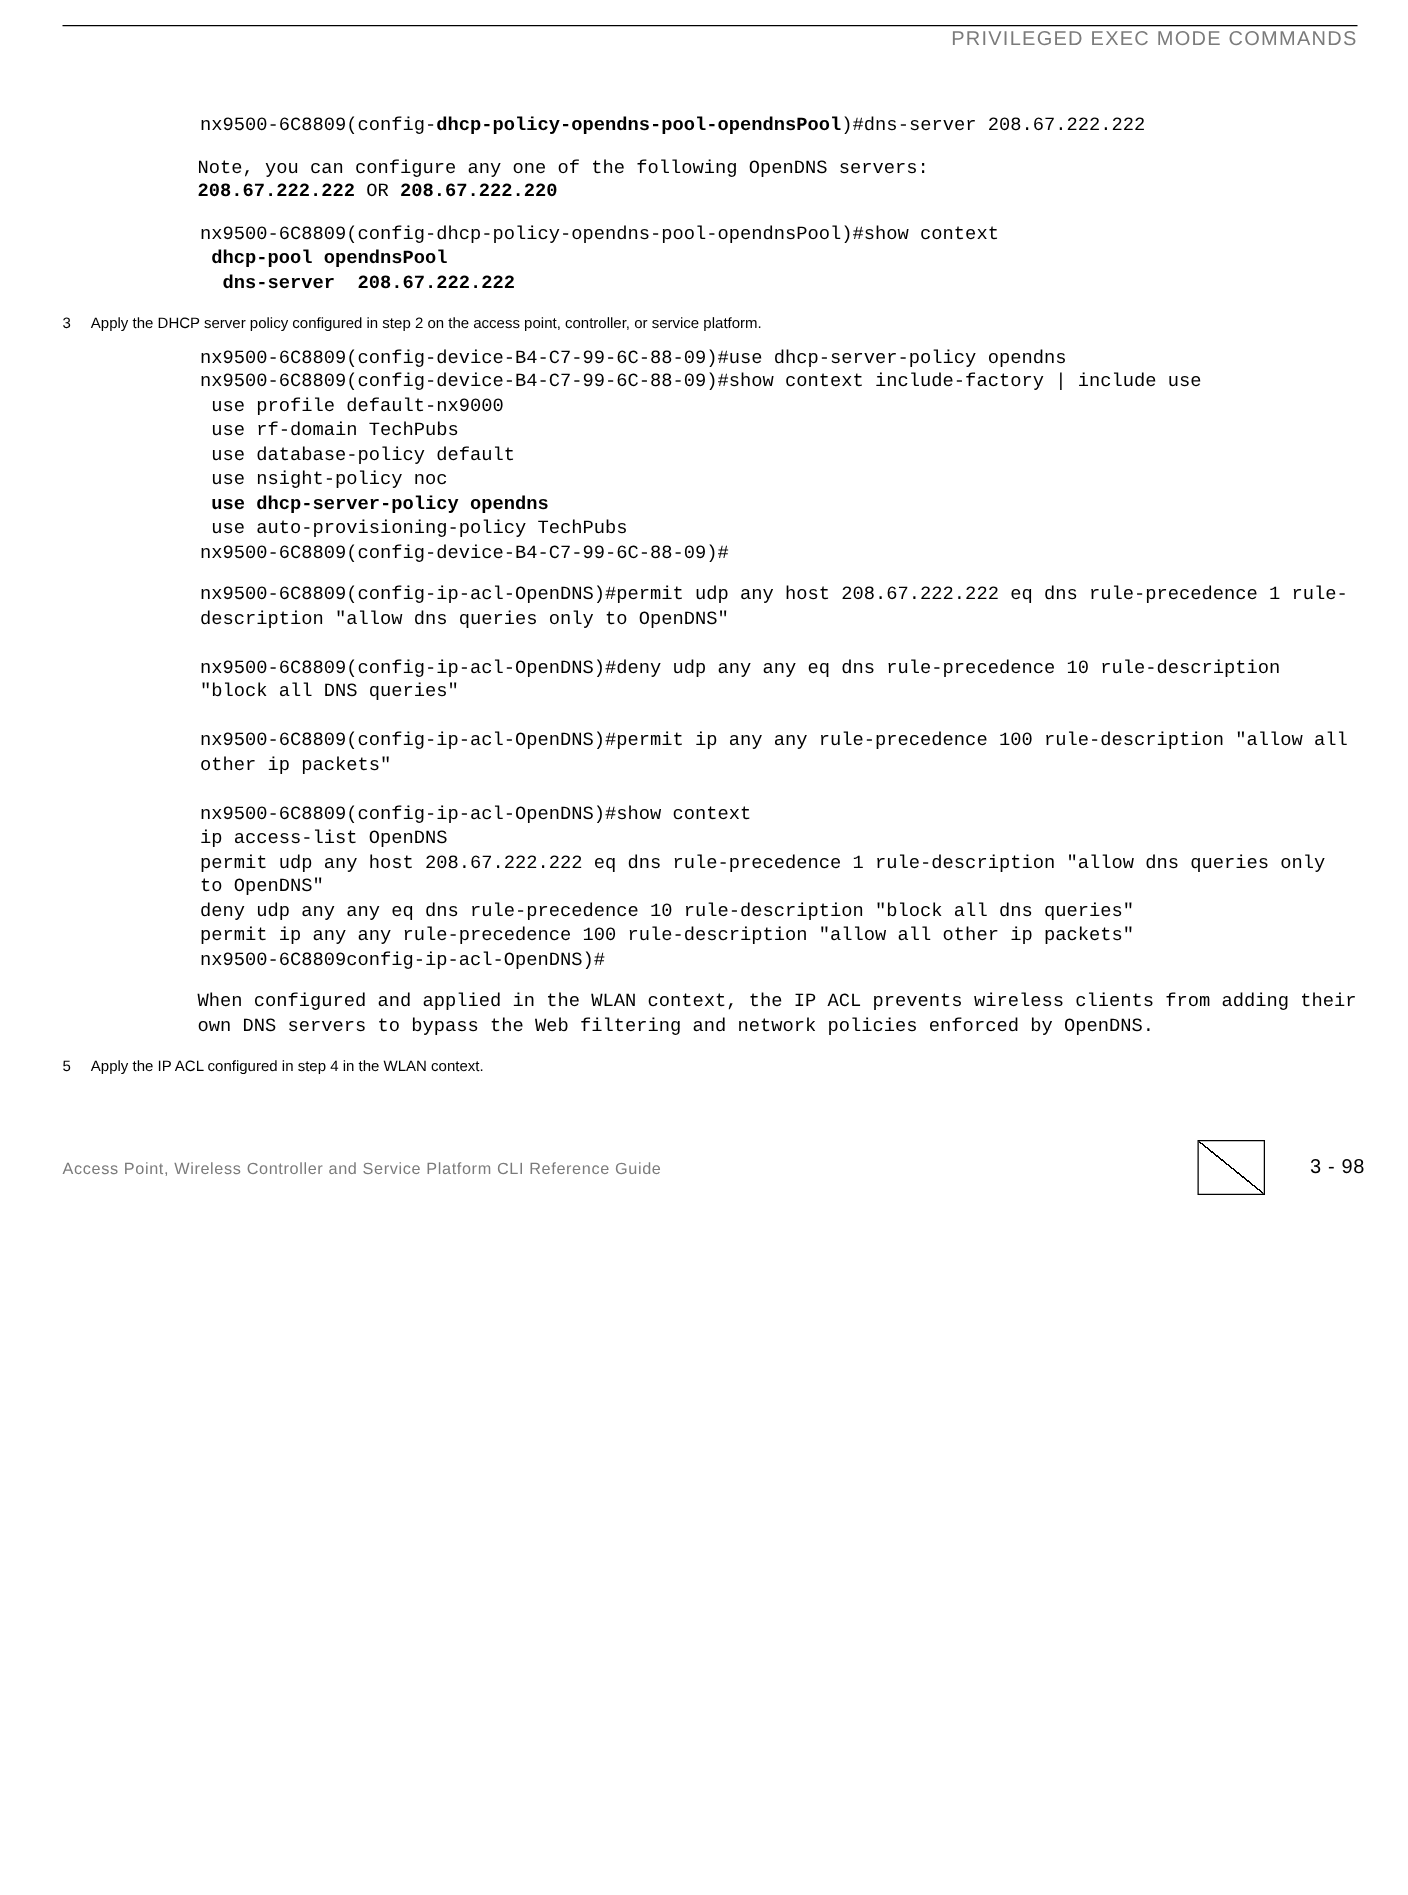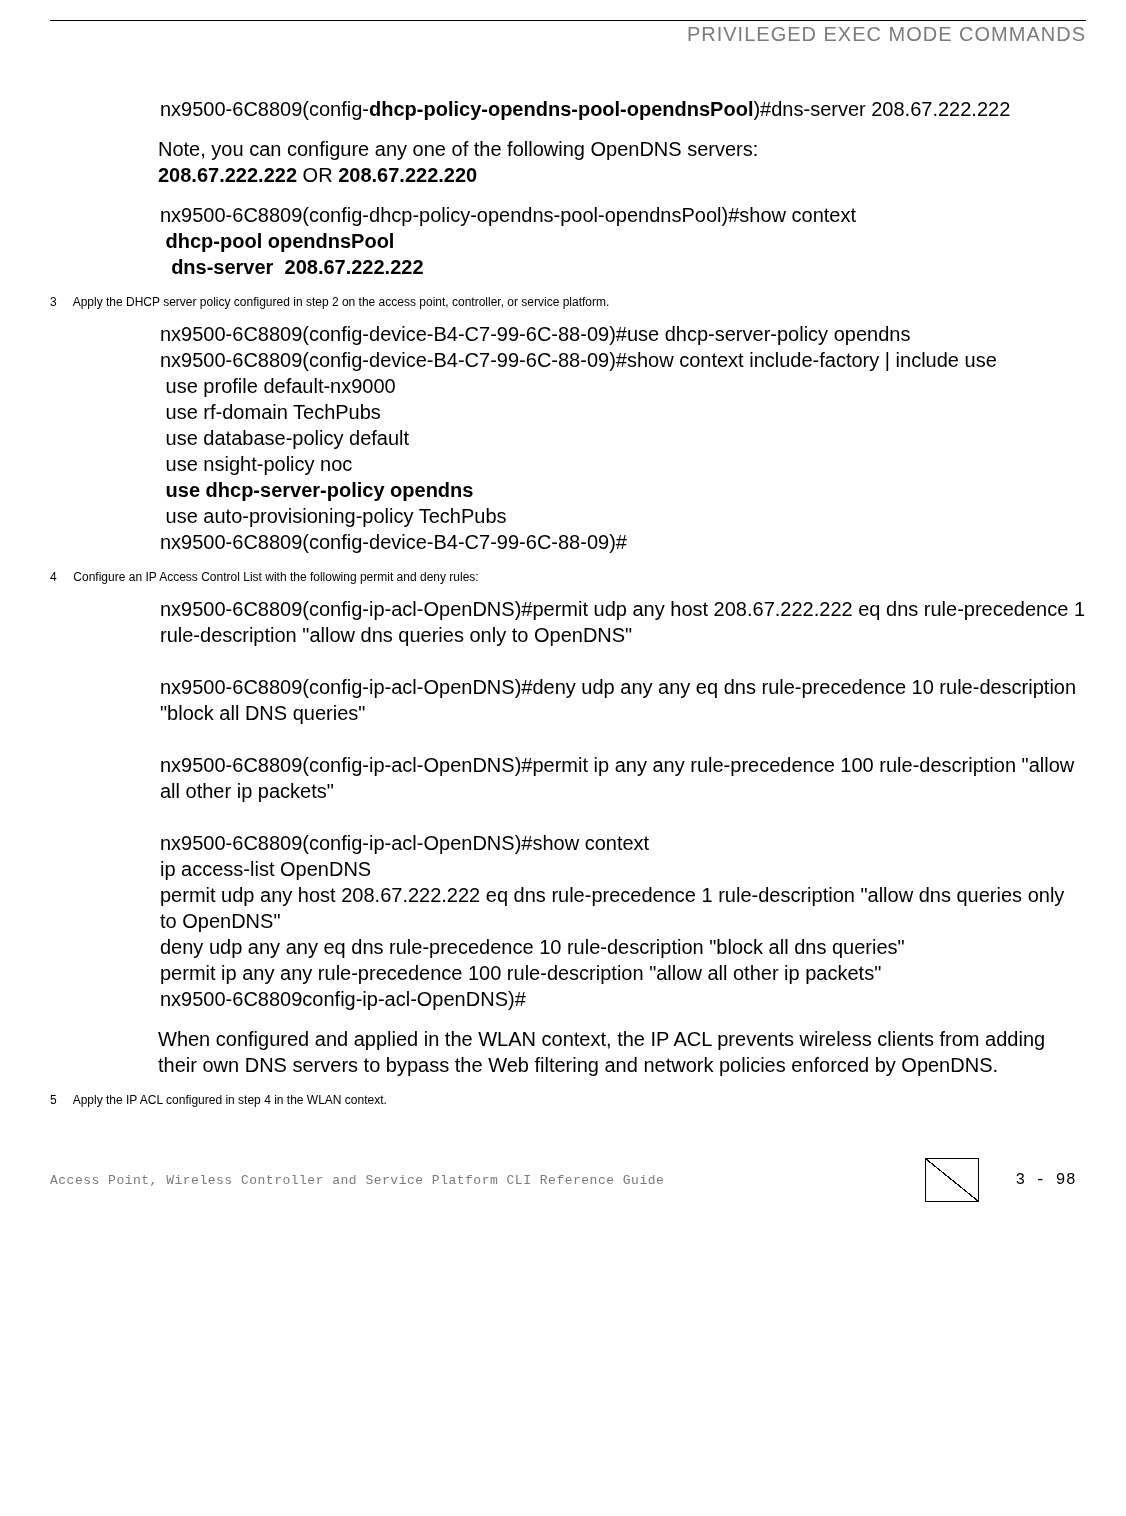--- a/index.html
+++ b/index.html
@@ -14,29 +14,29 @@
     padding: 20px 40px 30px 50px;
     box-sizing: border-box;
     width: 100%;
   }
   .header-line {
     border-top: 1px solid #000;
     margin-bottom: 2px;
   }
   .header-title {
     text-align: right;
-    font-size: 20px;
+    font-size: 16px;
     letter-spacing: 1px;
     color: #7b7b7b;
     font-weight: 300;
     margin-bottom: 50px;
   }
   .code {
-    font-family: Liberation Sans, sans-serif;
-    font-size: 20px;
+    font-family: Liberation Mono, monospace;
+    font-size: 15px;
     white-space: pre-wrap;
     line-height: 1.3;
     margin-left: 110px;
     margin-bottom: 14px;
     color: #000;
   }
   .code-indent2 {
     margin-left: 108px;
   }
   .step {
@@ -48,25 +48,24 @@
     display: inline-block;
     width: 20px;
   }
   .bold {
     font-weight: bold;
   }
   .footer {
     display: flex;
     align-items: center;
     justify-content: space-between;
-    padding: 10px 50px 20px 50px;
+    padding: 10px 34px 20px 50px;
     font-size: 13px;
     color: #7b7b7b;
     letter-spacing: 0.5px;
-    font-family: Liberation Mono, monospace;
   }
   .footer-left {
     flex: 1;
   }
   .footer-right {
     display: flex;
     align-items: center;
     gap: 36px;
   }
   .slash-box {
@@ -111,21 +110,20 @@
 <span>nx9500-6C8809(config-device-B4-C7-99-6C-88-09)#show context include-factory | include use</span>
 <span> use profile default-nx9000</span>
 <span> use rf-domain TechPubs</span>
 <span> use database-policy default</span>
 <span> use nsight-policy noc</span>
 <span class="bold"> use dhcp-server-policy opendns</span>
 <span> use auto-provisioning-policy TechPubs</span>
 <span>nx9500-6C8809(config-device-B4-C7-99-6C-88-09)#</span></div>
 
 
-  <div class="step"><span class="step-num">4</span> <span>Configure an IP Access Control List with the following permit and deny rules:</span></div>
 
   <div class="code"><span>nx9500-6C8809(config-ip-acl-OpenDNS)#permit udp any host 208.67.222.222 eq dns rule-precedence 1 rule-description "allow dns queries only to OpenDNS"</span>
 
 <span>nx9500-6C8809(config-ip-acl-OpenDNS)#deny udp any any eq dns rule-precedence 10 rule-description "block all DNS queries"</span>
 
 <span>nx9500-6C8809(config-ip-acl-OpenDNS)#permit ip any any rule-precedence 100 rule-description "allow all other ip packets"</span>
 
 <span>nx9500-6C8809(config-ip-acl-OpenDNS)#show context</span>
 <span>ip access-list OpenDNS</span>
 <span>permit udp any host 208.67.222.222 eq dns rule-precedence 1 rule-description "allow dns queries only to OpenDNS"</span>

